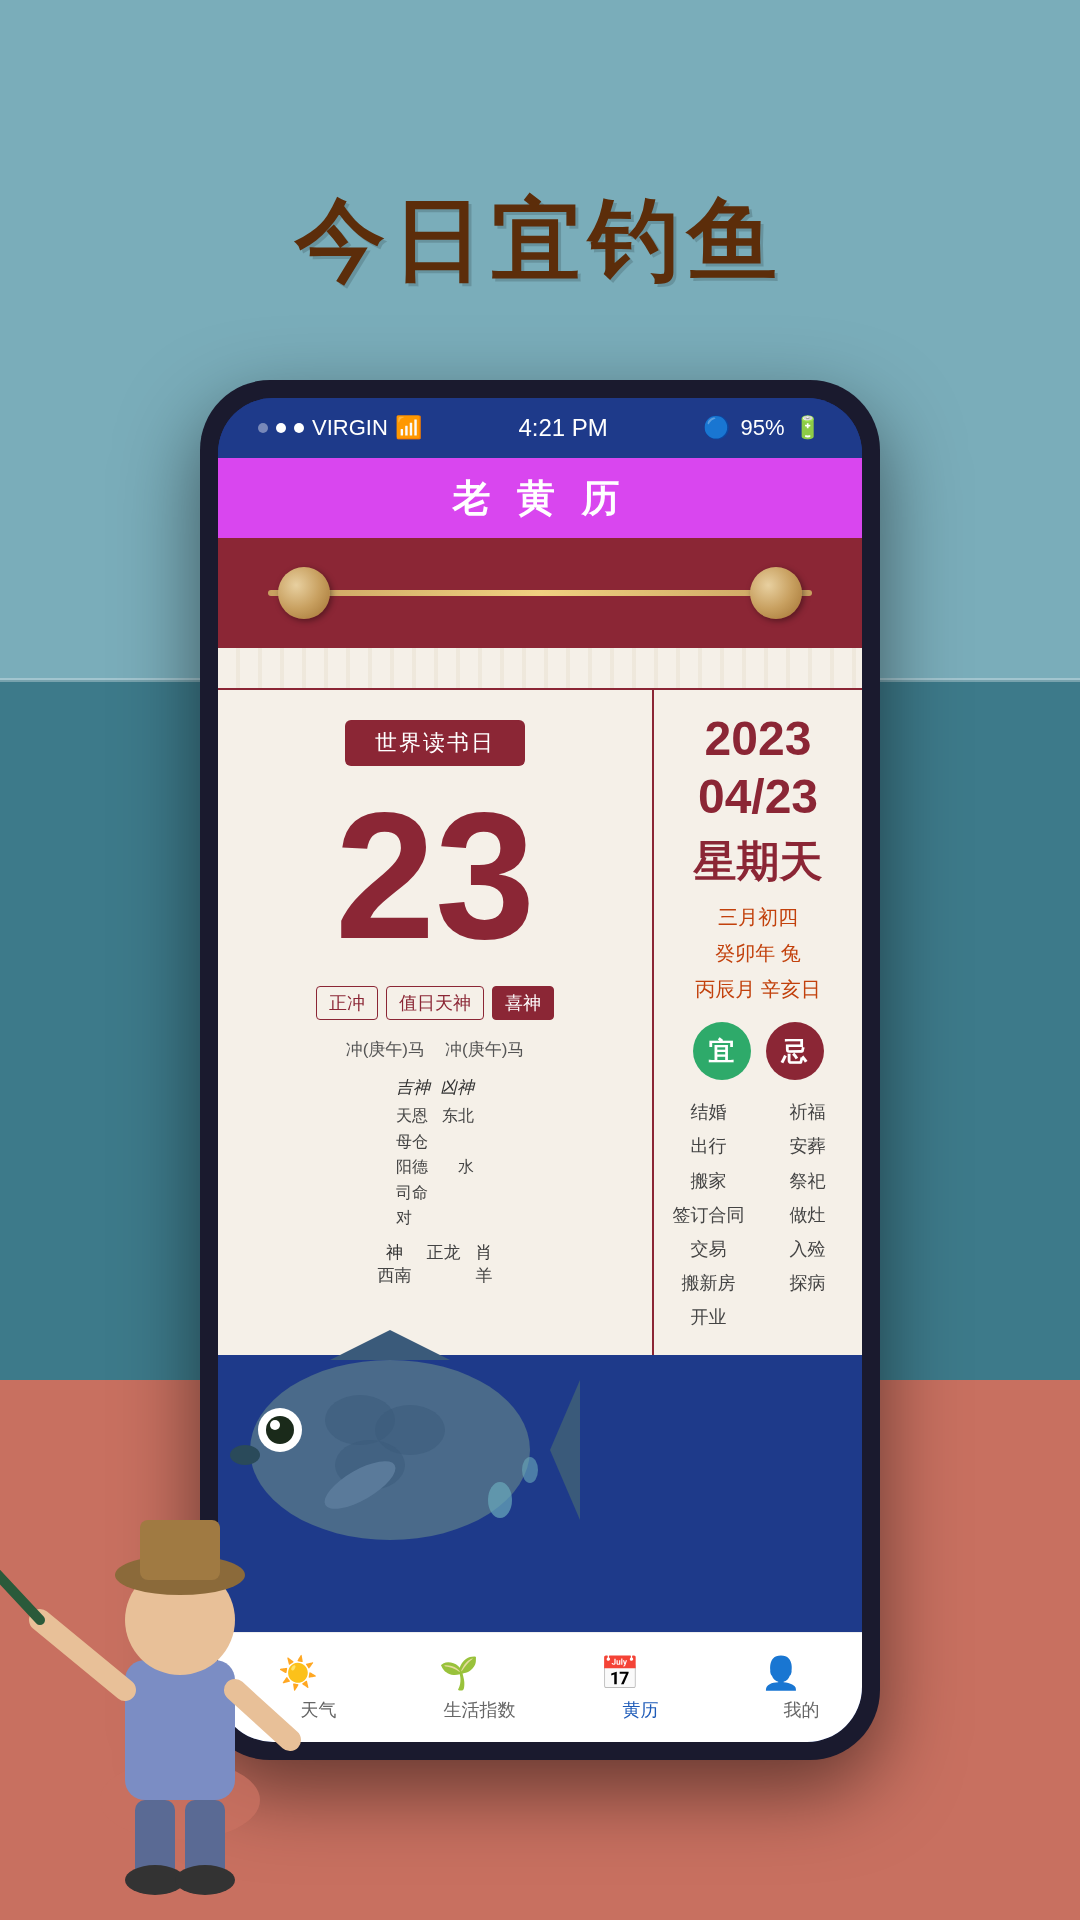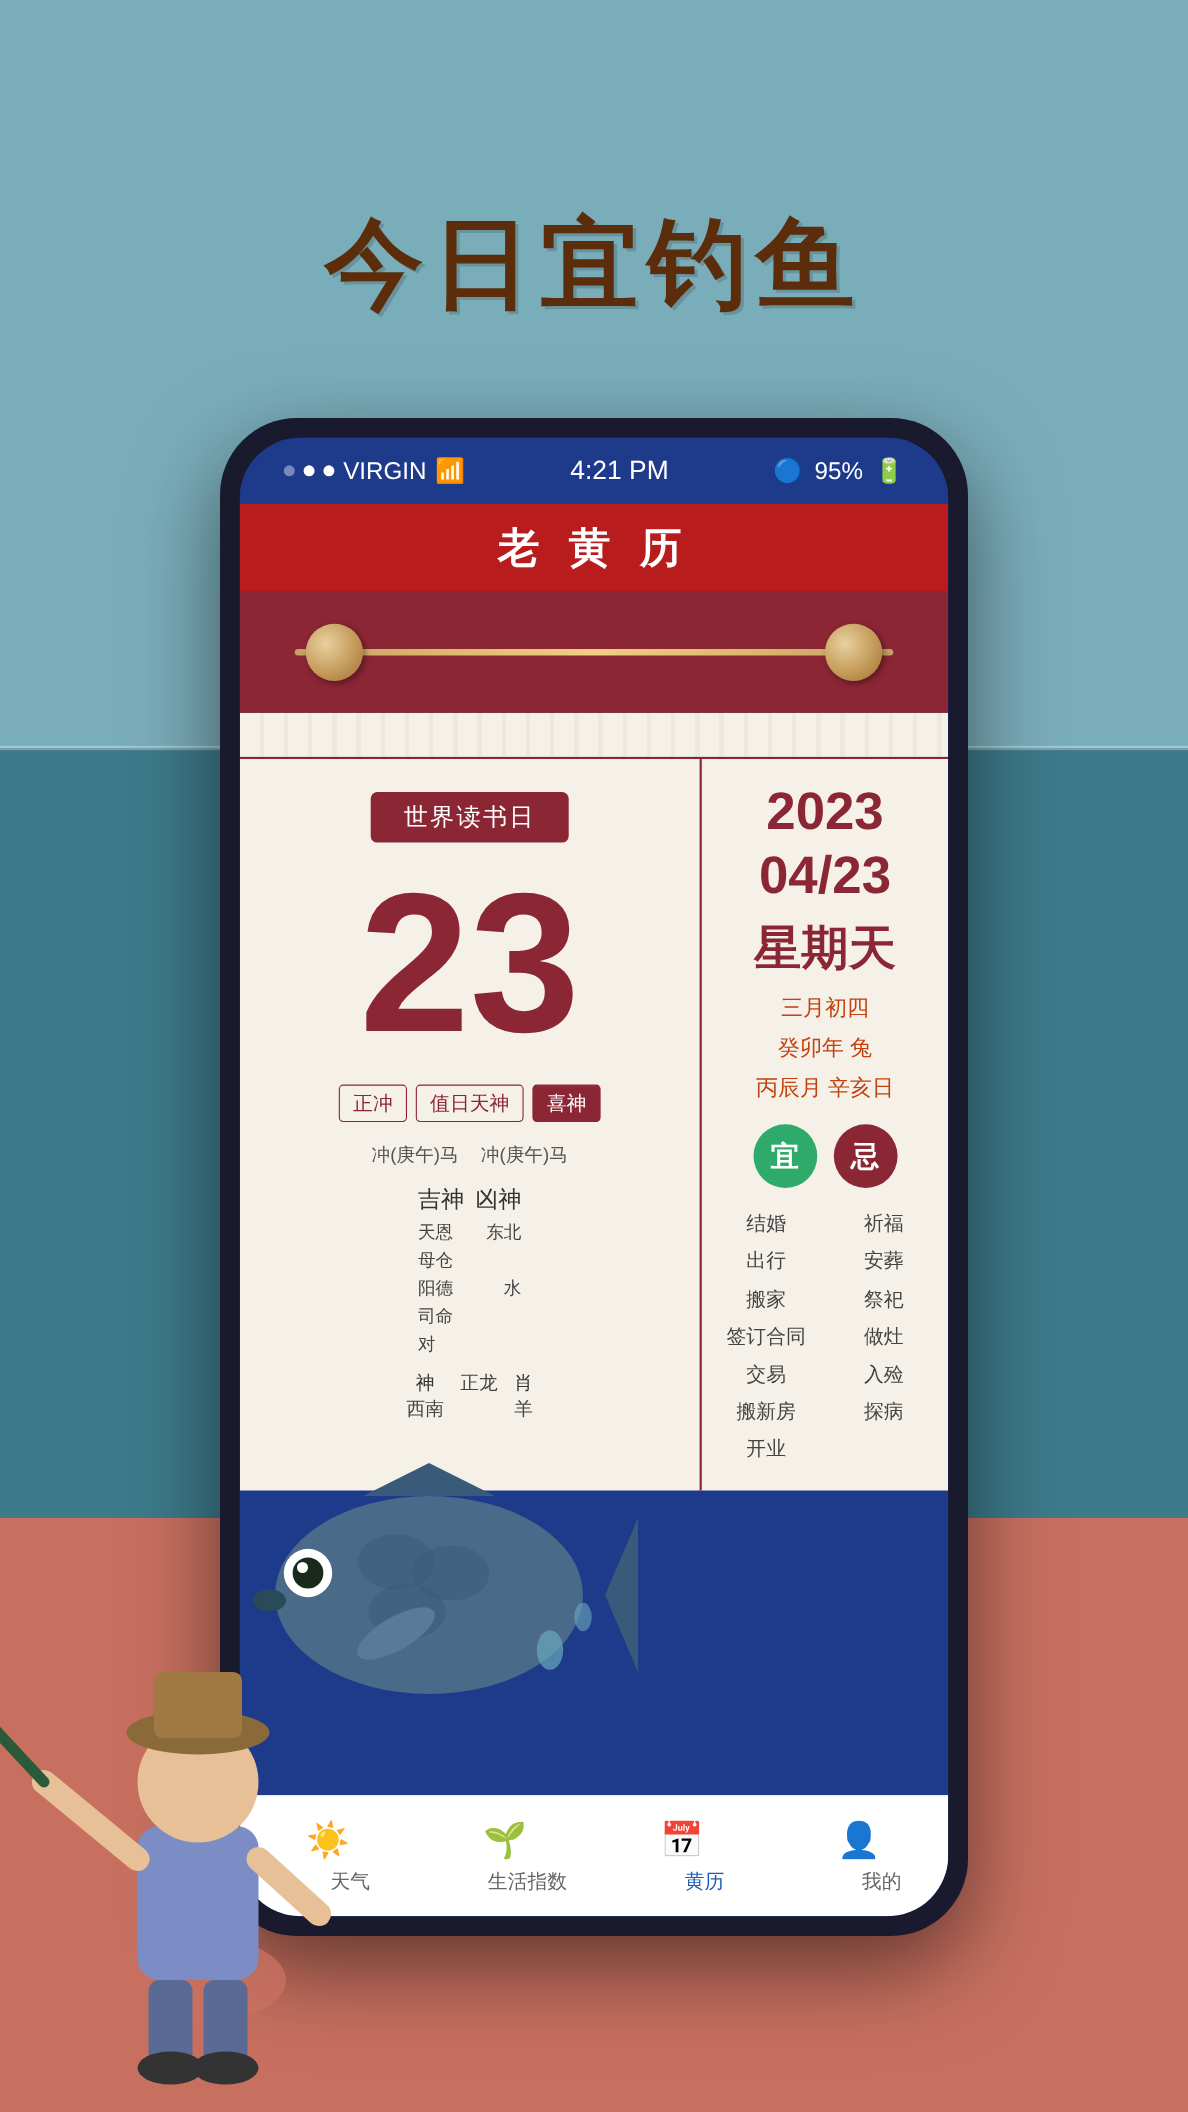--- a/index.html
+++ b/index.html
@@ -90,21 +90,21 @@
     }
     .status-left { display: flex; align-items: center; gap: 8px; }
     .status-center { font-size: 24px; font-weight: 500; }
     .status-right { display: flex; align-items: center; gap: 10px; }
     .dot { width: 10px; height: 10px; border-radius: 50%; background: white; }
     .dot.dim { background: rgba(255,255,255,0.4); }
 
     
     .app-title-bar {
       height: 80px;
-      background: #b91c1c;
+      background: #d946ef;
       display: flex;
       align-items: center;
       justify-content: center;
     }
     .app-title {
       color: white;
       font-size: 38px;
       font-weight: 600;
       letter-spacing: 8px;
     }
@@ -229,33 +229,34 @@
     
     .god-section {
       display: flex;
       margin-top: 15px;
       gap: 10px;
     }
     .god-col {
       flex: 1;
     }
     .god-title {
-      font-size: 21px;
+      font-size: 17px;
       color: #333;
       margin-bottom: 4px;
+      font-style: italic;
     }
     .god-items {
       font-size: 16px;
       color: #444;
       line-height: 1.6;
     }
 
     
     .calendar-right {
-      width: 224px;
+      width: 208px;
       padding: 20px 15px;
       display: flex;
       flex-direction: column;
       align-items: center;
     }
 
     .year-month {
       font-size: 48px;
       font-weight: 700;
       color: #8b2635;

